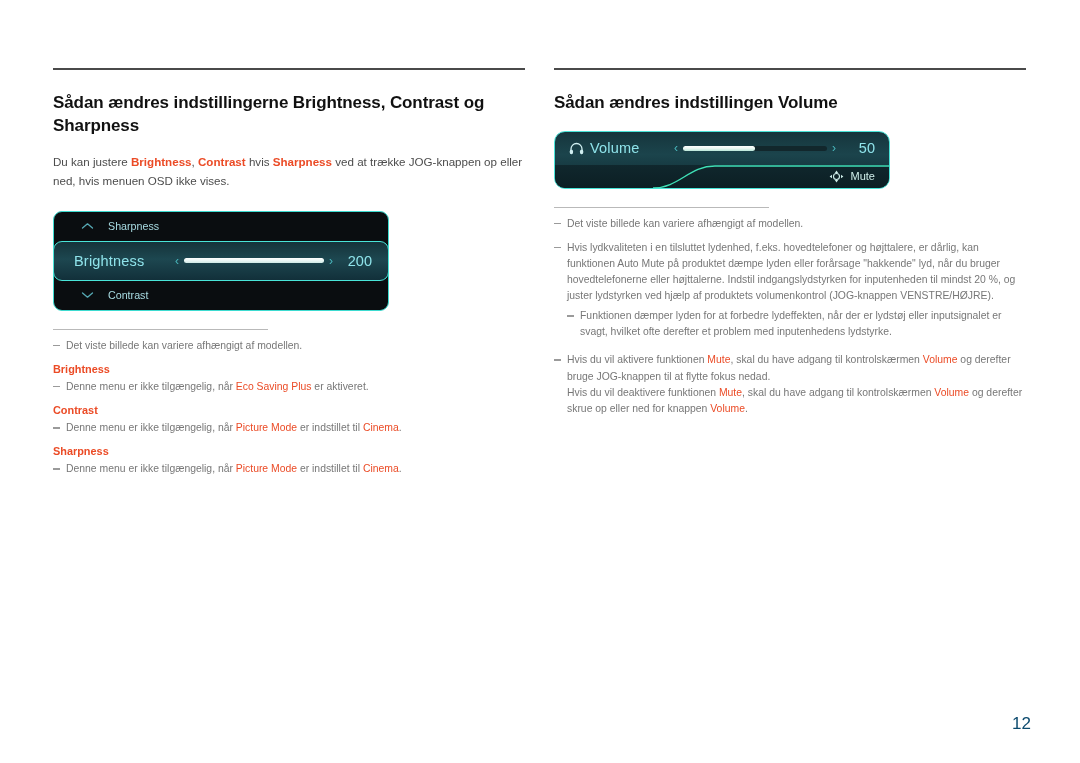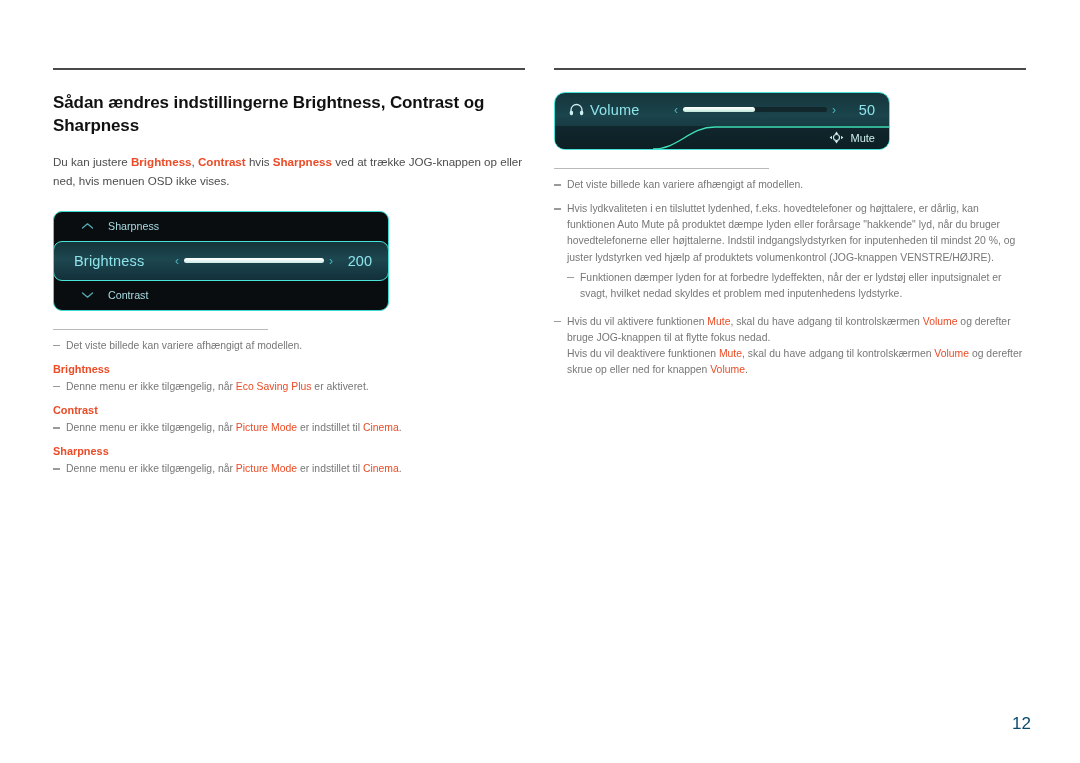--- a/index.html
+++ b/index.html
@@ -279,20 +279,21 @@
 
     <div class="subhead">Sharpness</div>
     <div class="note"><span>Denne menu er ikke tilgængelig, når </span><span class="hl">Picture Mode</span><span> er indstillet til </span><span class="hl">Cinema</span><span>.</span></div>
 
   </div>
 
   <div class="col col-right">
 
     <div class="rule"></div>
 
+    <h1 class="heading">Sådan ændres indstillingen Volume</h1>
 
 
     <div class="osd-wrap">
       <div class="osd-vol">
         <div class="vol-main">
           <span class="name">
             <span>
               <svg width="15" height="13" viewBox="0 0 15 13">
                 <path d="M2 9 V7 A5.5 5.5 0 0 1 13 7 V9" fill="none" stroke="#cfeef0" stroke-width="1.3" stroke-linecap="round"></path>
                 <rect x="0.8" y="7.8" width="3.2" height="4.4" rx="1.4" fill="#cfeef0"></rect>
@@ -328,21 +329,21 @@
         </div>
       </div>
     </div>
 
     <div class="note-rule wide"></div>
 
     <div class="note">Det viste billede kan variere afhængigt af modellen.</div>
 
     <div class="note" style="margin-top:8px;">Hvis lydkvaliteten i en tilsluttet lydenhed, f.eks. hovedtelefoner og højttalere, er dårlig, kan funktionen Auto Mute på produktet dæmpe lyden eller forårsage "hakkende" lyd, når du bruger hovedtelefonerne eller højttalerne. Indstil indgangslydstyrken for inputenheden til mindst 20 %, og juster lydstyrken ved hjælp af produktets volumenkontrol (JOG-knappen VENSTRE/HØJRE).</div>
 
-    <div class="note indent" style="padding-left:13px; margin-top:0;">Funktionen dæmper lyden for at forbedre lydeffekten, når der er lydstøj eller inputsignalet er svagt, hvilket nedad skyldes et problem med inputenhedens lydstyrke.</div>
+    <div class="note indent" style="padding-left:13px; margin-top:0;">Funktionen dæmper lyden for at forbedre lydeffekten, når der er lydstøj eller inputsignalet er svagt, hvilket ofte derefter et problem med inputenhedens lydstyrke.</div>
     <div style="height:4px;"></div>
 
     <div class="note" style="margin-top:4px;"><span>Hvis du vil aktivere funktionen </span><span class="hl">Mute</span><span>, skal du have adgang til kontrolskærmen </span><span class="hl">Volume</span><span> og derefter bruge JOG-knappen til at flytte fokus nedad.</span><br><span>Hvis du vil deaktivere funktionen </span><span class="hl">Mute</span><span>, skal du have adgang til kontrolskærmen </span><span class="hl">Volume</span><span> og derefter skrue op eller ned for knappen </span><span class="hl">Volume</span><span>.</span></div>
 
   </div>
 
   <div class="pagenum">12</div>
 
 </div>
 

